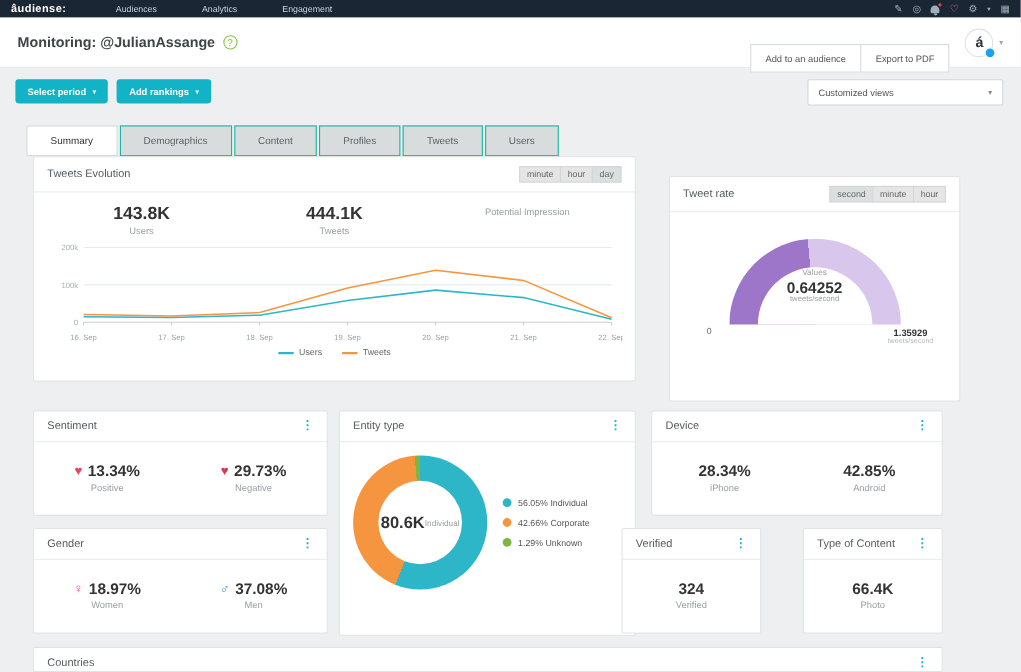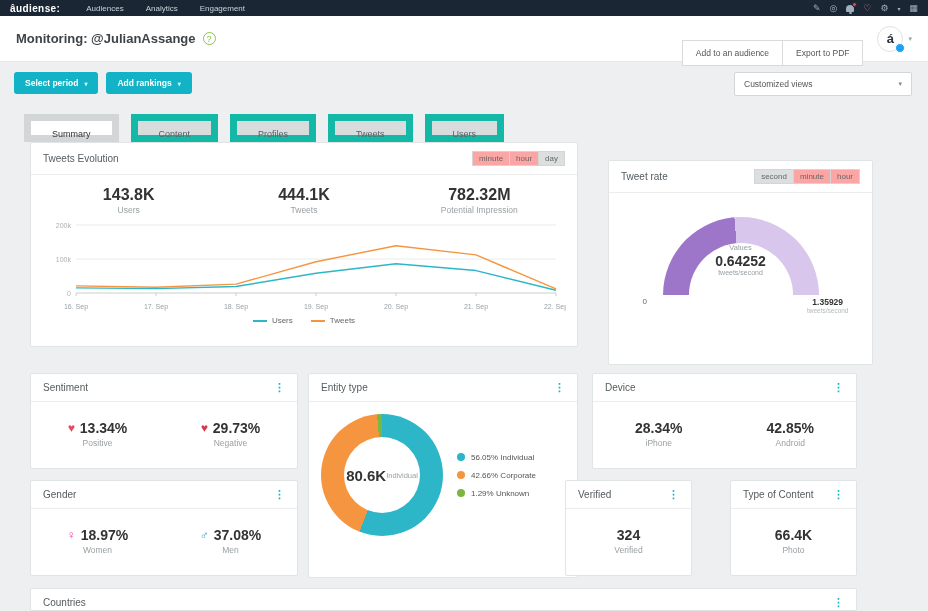--- a/index.html
+++ b/index.html
@@ -3,21 +3,21 @@
 <meta charset="utf-8">
 <style>
   * { margin:0; padding:0; box-sizing:border-box; }
   html,body { width:928px; height:611px; overflow:hidden; }
   body { font-family:"Liberation Sans", sans-serif; background:#edeff0; }
   .app { position:relative; width:928px; height:611px; overflow:hidden; }
 
   
   .navbar { height:16px; background:var(--navbar_bg,#1a2633); display:flex; align-items:center; padding:0 10px; }
   .logo { color:#fff; font-weight:bold; font-size:10px; letter-spacing:.4px; margin-right:26px; cursor:pointer; }
-  .nav-item { color:#c8d3d9; font-size:8px; margin-right:22px; cursor:pointer; }
+  .nav-item { color:#c8d3d9; font-size:8px; margin-right:22px; cursor:pointer;margin-left:19px; }
   .nav-icons { margin-left:auto; display:flex; align-items:center; gap:9px; color:#9fb0ba; font-size:9px; }
   .nicon { cursor:pointer; line-height:1; }
   .nicon.heart { color:#e77f90; }
   .bell { position:relative; width:8px; height:7px; background:#9fb0ba; border-radius:4px 4px 1px 1px; display:inline-block; cursor:pointer; }
   .bell::after { content:""; position:absolute; left:2.5px; bottom:-2px; width:3px; height:2px; background:#9fb0ba; border-radius:50%; }
   .bell .dot { position:absolute; right:-3px; top:-3px; width:5px; height:5px; background:#e8414f; border-radius:50%; border:1px solid #1a2633; }
   .tiny-caret { font-size:6px; color:#9fb0ba; }
 
   
   .header { height:46px; background:#fff; display:flex; align-items:center; padding:0 16px; border-bottom:1px solid #e6e8e9; }
@@ -32,21 +32,21 @@
 
   
   .toolbar { height:52px; display:flex; align-items:flex-start; padding:10px 16px 0 14px; }
   .btn-teal { background:var(--teal,#12b3c6); color:#fff; border:none; border-radius:3px; font-size:8.5px; font-weight:bold; padding:6px 11px; margin-right:8px; cursor:pointer; display:inline-flex; align-items:center; gap:6px; font-family:inherit; }
   .btn-teal .caret { font-size:6px; opacity:.95; }
   .views-select { margin-left:auto; width:178px; background:#fff; border:1px solid #d4d7d8; border-radius:2px; font-size:8.5px; color:#555; padding:6px 9px; display:flex; justify-content:space-between; align-items:center; cursor:pointer; }
   .views-select .caret { font-size:7px; color:#888; }
 
   
   .tabs { display:flex; padding-left:24px; height:28px; align-items:flex-end; }
-  .tab { font-size:9px; color:#5a6266; background:#d8dcdd; border:7px solid #14b8a6; padding:0 21px; height:28px; line-height:26px; margin-right:12px; cursor:pointer; }
+  .tab { font-size:9px; color:#5a6266; background:#d8dcdd; border:1px solid #14b8a6; padding:0 21px; height:28px; line-height:26px; margin-right:2px; cursor:pointer; }
   .tab.active { background:#fff; color:#333; border-color:#d3d6d7; }
 
   
   .content { position:relative; height:469px; }
   .card { position:absolute; background:#fff; border:1px solid #e1e4e5; border-radius:2px; }
   .card-head { display:flex; justify-content:space-between; align-items:center; padding:8px 12px; border-bottom:1px solid #eceeee; }
   .card-title { font-size:10px; color:#545b5f; }
   .kebab { color:var(--teal,#12b3c6); font-size:11px; font-weight:bold; line-height:1; cursor:pointer; }
 
   .c-tweets { left:30px; top:0; width:548px; height:205px; }
@@ -54,21 +54,21 @@
   .c-sentiment { left:30px; top:231px; width:268px; height:96px; }
   .c-entity { left:308px; top:231px; width:270px; height:205px; }
   .c-device { left:592px; top:231px; width:265px; height:96px; }
   .c-gender { left:30px; top:338px; width:268px; height:96px; }
   .c-verified { left:565px; top:338px; width:127px; height:96px; }
   .c-contenttype { left:730px; top:338px; width:127px; height:96px; }
   .c-countries { left:30px; top:446px; width:827px; height:23px; overflow:hidden; }
   .c-countries .card-head { border-bottom:none; }
 
   .seg { display:flex; }
-  .seg-opt { font-size:8px; color:#666; padding:2px 6px; border:1px solid #d3d6d7; background:#fca5a5; margin-left:-1px; cursor:pointer; }
+  .seg-opt { font-size:8px; color:#666; padding:2px 6px; border:1px solid #d3d6d7; background:#e5e5e5; margin-left:-1px; cursor:pointer; }
   .seg-opt.active { background:#dcdfe0; }
 
   .stats-row { display:flex; padding:11px 10px 2px 10px; }
   .big-stat { flex:1; text-align:center; }
   .big-val { font-size:16px; font-weight:bold; color:#333; }
   .big-label { font-size:8.5px; color:#9aa0a3; margin-top:1px; }
 
   .line-chart { display:block; width:524px; height:96px; margin:2px auto 0; }
   .chart-legend { display:flex; justify-content:center; gap:18px; margin-top:1px; }
   .leg-item { display:flex; align-items:center; gap:5px; font-size:8px; color:#666; }
@@ -158,20 +158,21 @@
       <span class="caret">▾</span>
     </button>
     <div class="views-select">
       <span>Customized views</span>
       <span class="caret">▾</span>
     </div>
   </div>
 
   <div class="tabs">
     <div class="tab active">Summary</div>
+    <div class="tab">Demographics</div>
     <div class="tab">Content</div>
     <div class="tab">Profiles</div>
     <div class="tab">Tweets</div>
     <div class="tab">Users</div>
   </div>
 
   <div class="content">
 
     <section class="card c-tweets">
       <div class="card-head">
@@ -185,21 +186,20 @@
       <div class="stats-row">
         <div class="big-stat">
           <div class="big-val">143.8K</div>
           <div class="big-label">Users</div>
         </div>
         <div class="big-stat">
           <div class="big-val">444.1K</div>
           <div class="big-label">Tweets</div>
         </div>
         <div class="big-stat">
-          <div class="big-val">782.32M</div>
           <div class="big-label">Potential Impression</div>
         </div>
       </div>
       <svg class="line-chart" viewBox="0 0 524 96">
           <line x1="34" y1="74" x2="514" y2="74" stroke="#c9cfd1" stroke-width="1"></line>
           <text x="29" y="76.5" text-anchor="end" font-size="7" fill="#a9b1b4">0</text>
           <line x1="34" y1="40" x2="514" y2="40" stroke="#e9ecec" stroke-width="1"></line>
           <text x="29" y="42.5" text-anchor="end" font-size="7" fill="#a9b1b4">100k</text>
           <line x1="34" y1="6" x2="514" y2="6" stroke="#e9ecec" stroke-width="1"></line>
           <text x="29" y="8.5" text-anchor="end" font-size="7" fill="#a9b1b4">200k</text>

